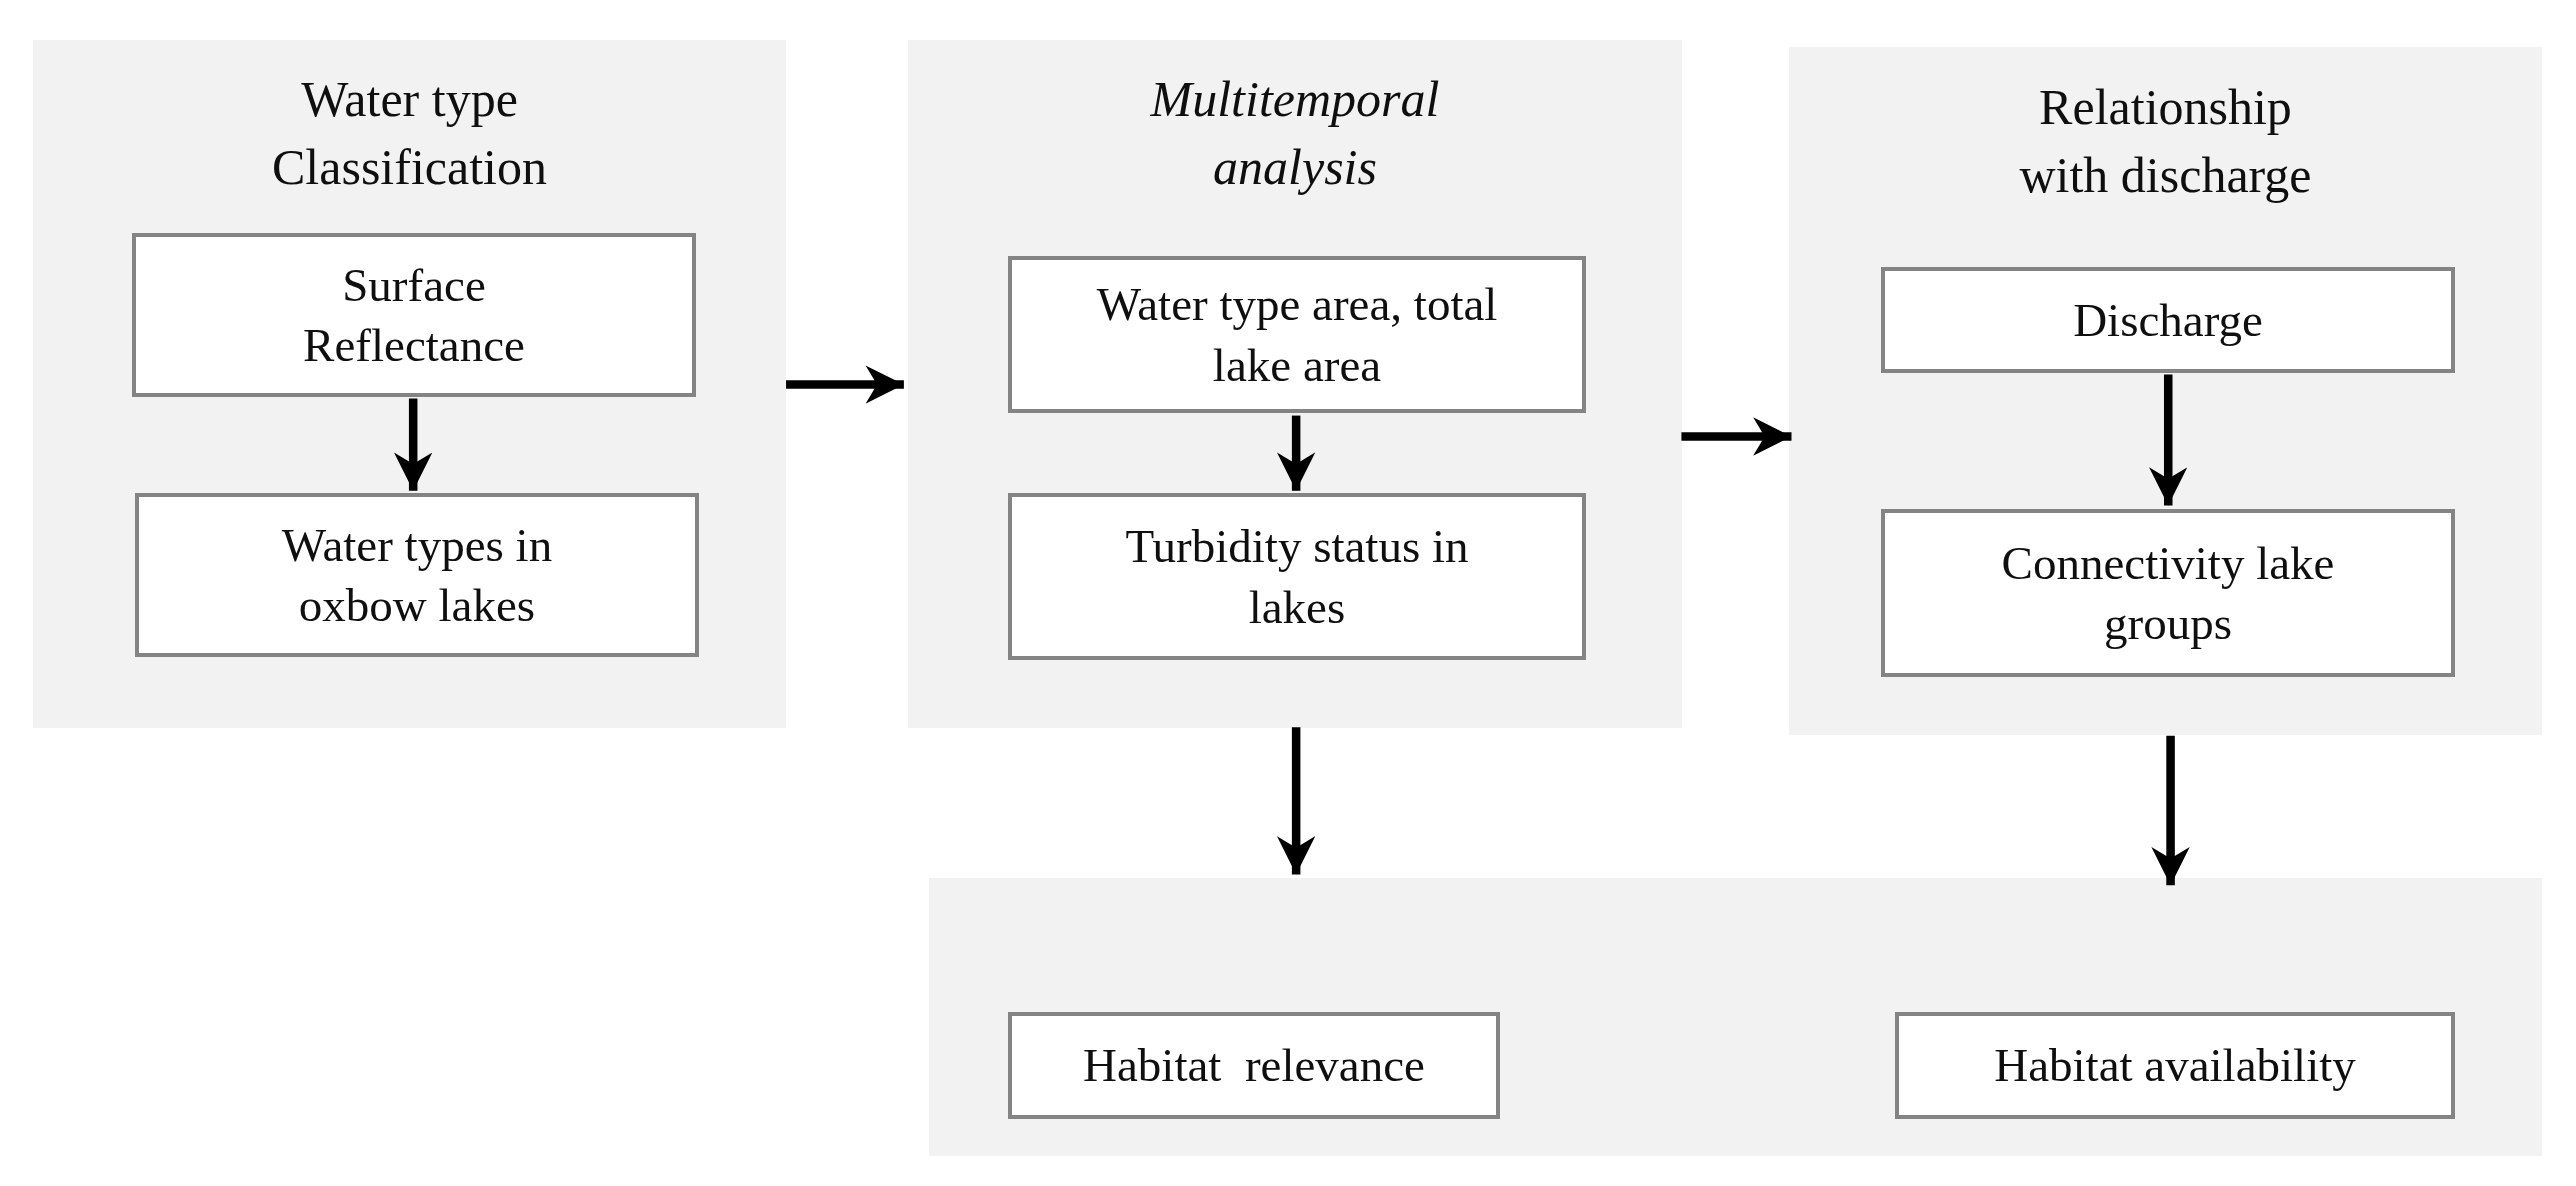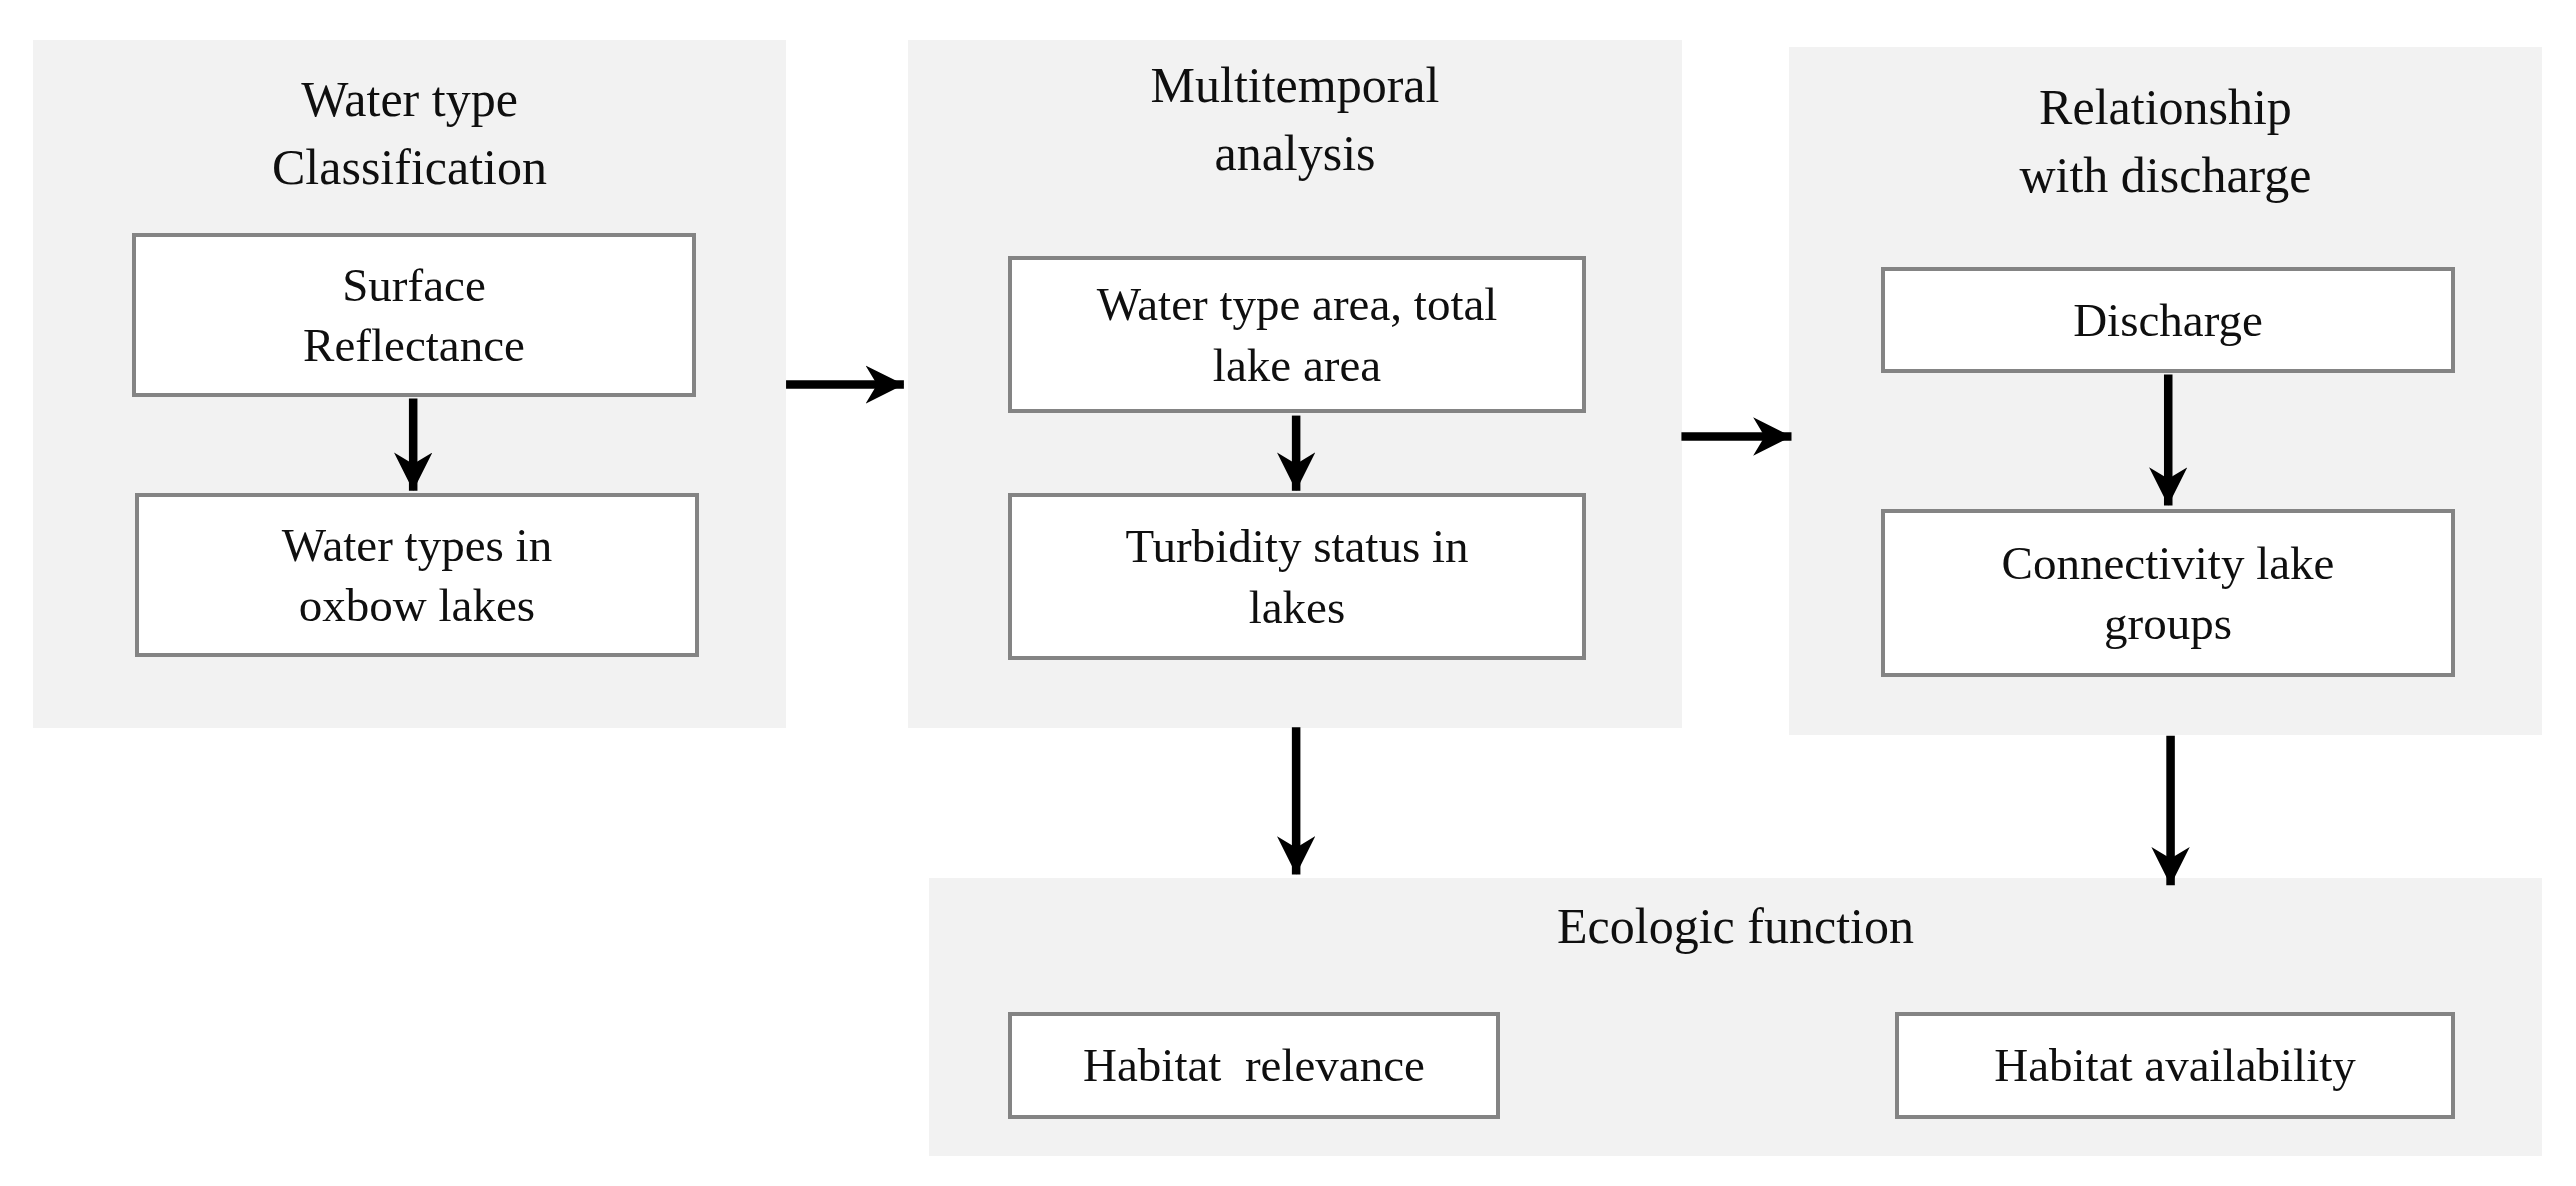--- a/index.html
+++ b/index.html
@@ -50,25 +50,24 @@
 
 <div id="canvas">
 
   <div class="panel" style="left:33px; top:40px; width:753px; height:688px;"></div>
   <div class="panel" style="left:908px; top:40px; width:774px; height:688px;"></div>
   <div class="panel" style="left:1789px; top:47px; width:753px; height:688px;"></div>
   <div class="panel" style="left:929px; top:878px; width:1613px; height:278px;"></div>
 
   <div class="panel-title" style="left:33px; top:66px; width:753px;">Water type
 Classification</div>
-  <div class="panel-title" style="left:908px; top:52px; width:774px;">Multitemporal
+  <div class="panel-title" style="left:908px; top:66px; width:774px;font-style:italic;">Multitemporal
 analysis</div>
   <div class="panel-title" style="left:1789px; top:74px; width:753px;">Relationship
 with discharge</div>
-  <div class="panel-title" style="left:929px; top:893px; width:1613px;">Ecologic function</div>
 
   <div class="node-box" style="left:132px; top:233px; width:564px; height:164px;">Surface
 Reflectance</div>
   <div class="node-box" style="left:135px; top:493px; width:564px; height:164px;">Water types in
 oxbow lakes</div>
 
   <div class="node-box" style="left:1008px; top:256px; width:578px; height:157px;">Water type area, total
 lake area</div>
   <div class="node-box" style="left:1008px; top:493px; width:578px; height:167px;">Turbidity status in
 lakes</div>

